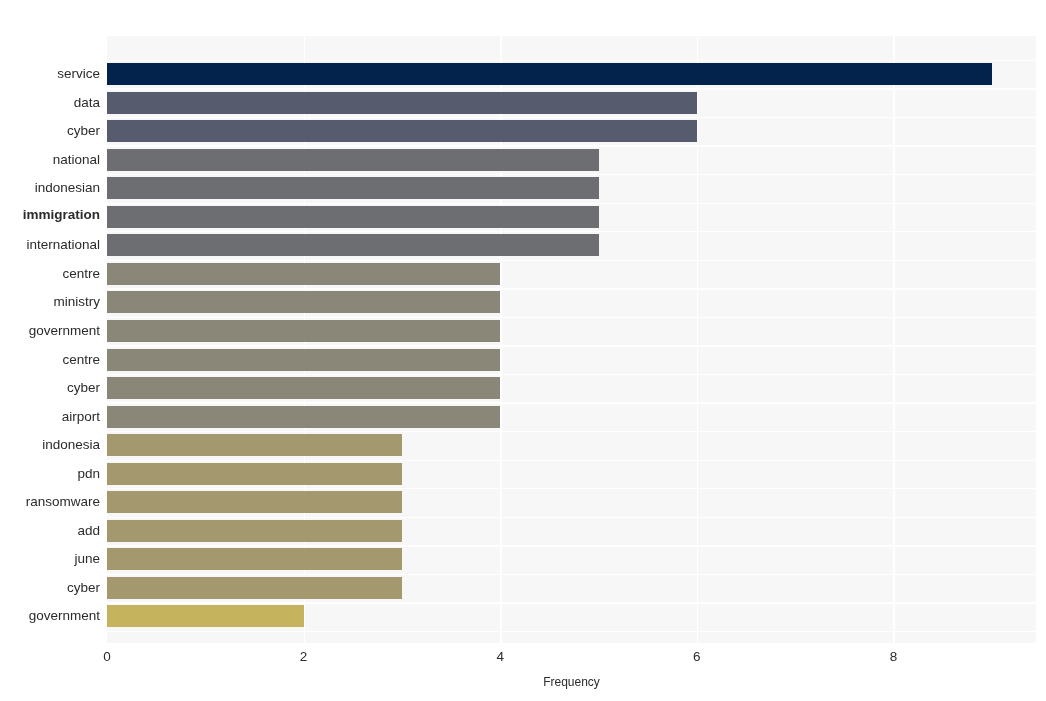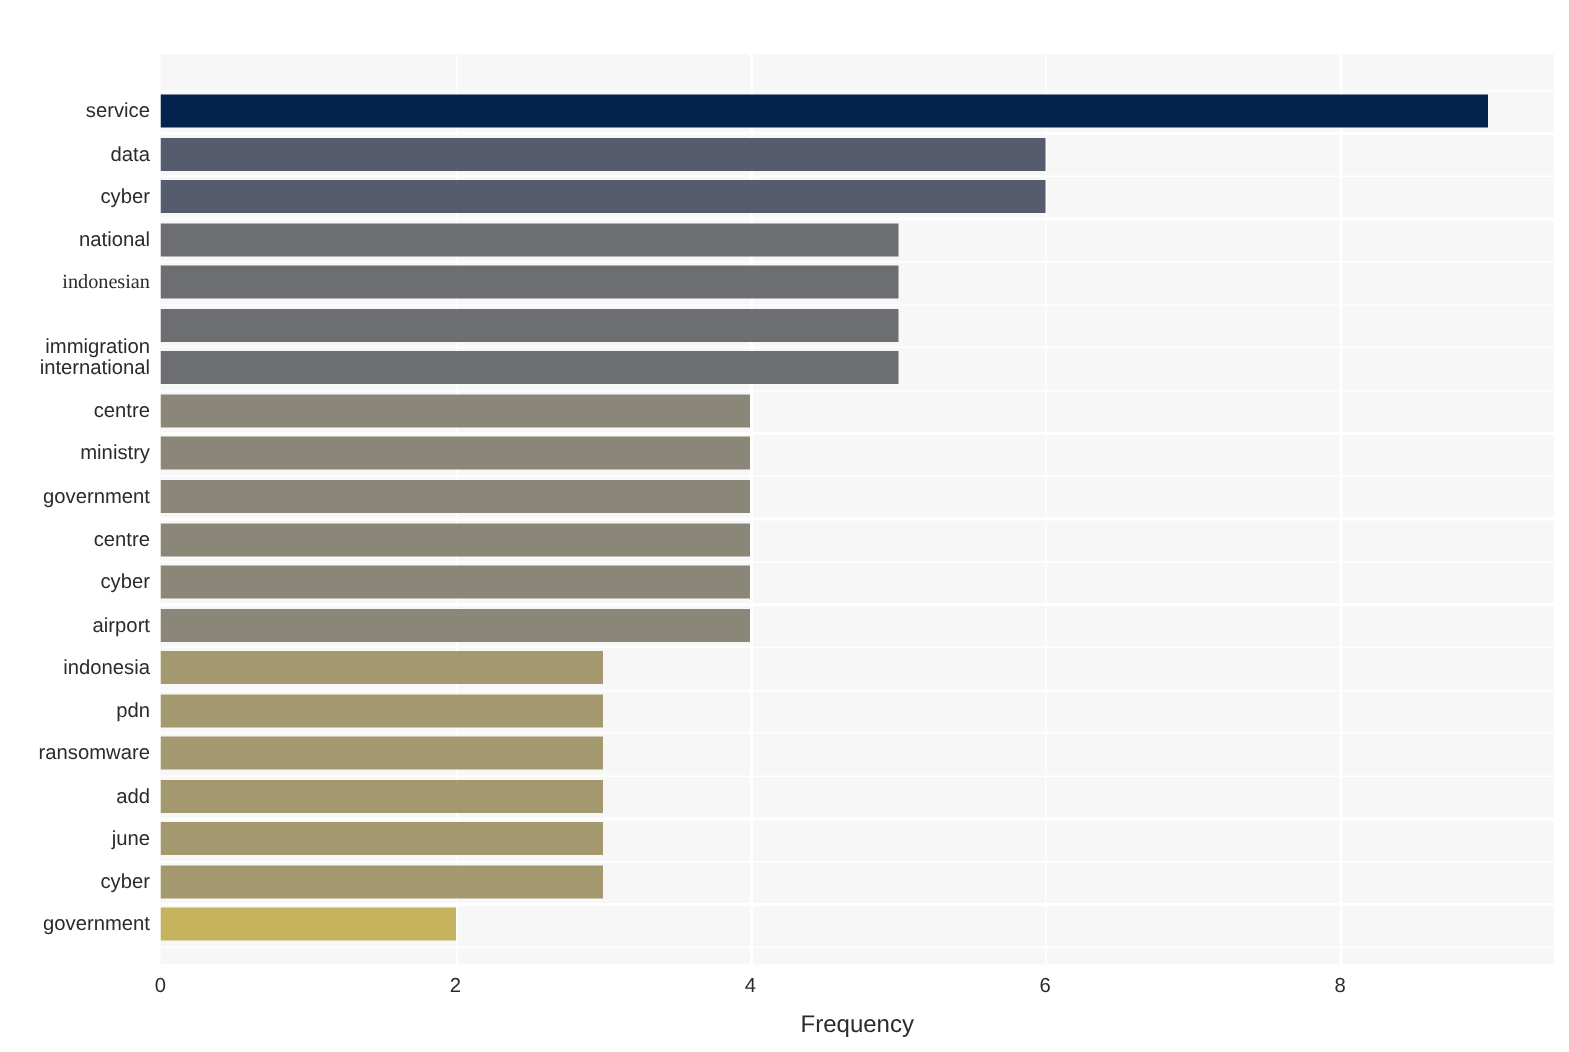--- a/index.html
+++ b/index.html
@@ -109,21 +109,21 @@
     font-size: 13.5px;
     color: #2b2b2b;
   }
 
   #xaxis-title {
     position: absolute;
     left: 107px;
     top: 675px;
     width: 929px;
     text-align: center;
-    font-size: 16px;
+    font-size: 12px;
     color: #2b2b2b;
   }
 </style>
 </head>
 <body>
 
 <div id="figure">
 
 
   <div id="plot-area">
@@ -218,22 +218,22 @@
           <div class="bar" title="temporary: 2" style="width: 196.614px; background: rgb(198, 179, 94);"></div>
         </div>
       </div>
   </div>
 
   <div id="ytick-layer">
       <div class="ytick-label" style="top: 66px;">service</div>
       <div class="ytick-label" style="top: 94.55px;">data</div>
       <div class="ytick-label" style="top: 123.1px;">cyber</div>
       <div class="ytick-label" style="top: 151.65px;">national</div>
-      <div class="ytick-label" style="top: 180.2px; font-family: Liberation Serif, serif;">indonesian</div>
-      <div class="ytick-label" style="top: 223px;">immigration</div>
+      <div class="ytick-label" style="top: 180.2px;">indonesian</div>
+      <div class="ytick-label" style="top: 207px; font-weight: bold;">immigration</div>
       <div class="ytick-label" style="top: 237.3px;">international</div>
       <div class="ytick-label" style="top: 265.85px;">centre</div>
       <div class="ytick-label" style="top: 294.4px;">ministry</div>
       <div class="ytick-label" style="top: 322.95px;">government</div>
       <div class="ytick-label" style="top: 351.5px;">centre</div>
       <div class="ytick-label" style="top: 380.05px;">cyber</div>
       <div class="ytick-label" style="top: 408.6px;">airport</div>
       <div class="ytick-label" style="top: 437.15px;">indonesia</div>
       <div class="ytick-label" style="top: 465.7px;">pdn</div>
       <div class="ytick-label" style="top: 494.25px;">ransomware</div>

